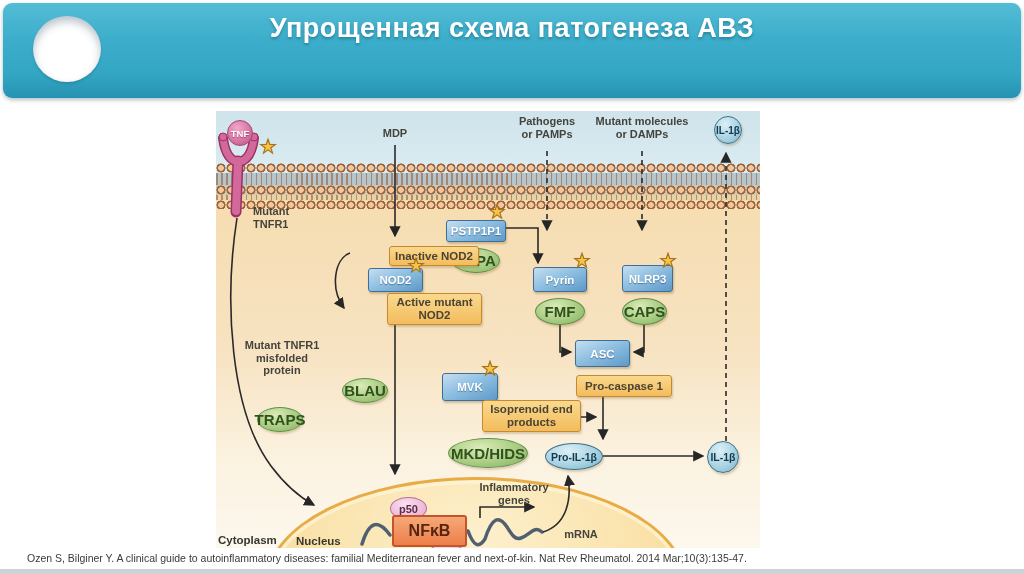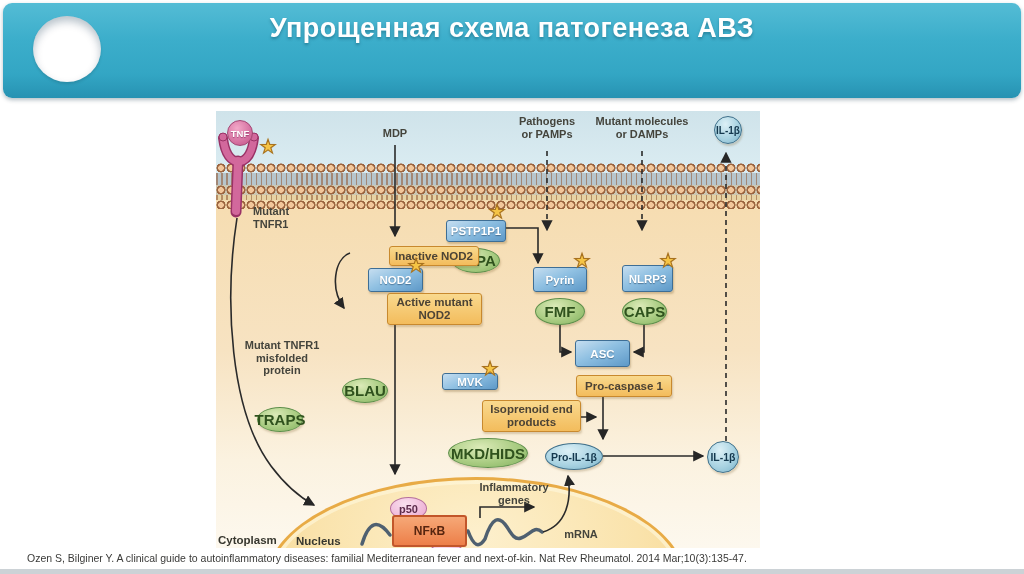--- a/index.html
+++ b/index.html
@@ -48,21 +48,21 @@
            box-shadow:1px 2px 2px rgba(120,90,40,.25);margin-left:39px;}
   .greenoval{border:1.5px solid #5e8f4b;border-radius:50%;color:#2f521d;font-weight:700;font-size:15px;
            background:radial-gradient(ellipse at 40% 30%,#dcebb8 0%,#a9cc82 55%,#83b25f 100%);
            box-shadow:1px 2px 2px rgba(120,90,40,.25);}
   .blueoval{border:1.5px solid #40708a;color:#14384e;font-weight:700;
            background:radial-gradient(ellipse at 40% 28%,#dcf0f6 0%,#a9d3e2 55%,#79b2c8 100%);
            box-shadow:1px 2px 2px rgba(120,90,40,.25);}
   .circle{border-radius:50%;}
   .pinkoval{border:1.5px solid #b56f9d;border-radius:50%;color:#5c2c4c;font-weight:700;font-size:11px;
            background:radial-gradient(ellipse at 40% 30%,#f9e0ee 0%,#efb6d8 70%,#e8a2cc 100%);}
-  .nfkb{border:2px solid #c2562a;border-radius:3px;color:#57250f;font-weight:700;font-size:12px;
+  .nfkb{border:2px solid #c2562a;border-radius:3px;color:#57250f;font-weight:700;font-size:16px;
            background:linear-gradient(180deg,#f6a877 0%,#ed7f49 100%);}
   .tnf{border:1.5px solid #a34573;border-radius:50%;color:#fff;font-weight:700;font-size:9.5px;
            background:radial-gradient(circle at 38% 30%,#f2a8c8 0%,#d1699b 70%,#c25589 100%);
            text-shadow:0 1px 1px rgba(120,30,80,.6);}
   .dashedbox{position:absolute;border:1.6px dashed #3c3c3c;background:rgba(255,255,255,.22);}
 
   .lbl{position:absolute;color:#44443c;font-weight:600;font-size:11px;line-height:12.5px;text-align:center;}
   .lbl.bold{font-weight:700;font-size:11.5px;color:#37372f;}
   .lbl.left{text-align:left;}
   .star{position:absolute;font-family:"DejaVu Sans",sans-serif;font-size:19px;line-height:19px;color:#f5c445;
@@ -162,21 +162,21 @@
     <div class="node orangebox" style="left:132px;top:182px;width:95px;height:32px;">
       <span><span>Active mutant</span><br><span>NOD2</span></span>
     </div>
 
     <div class="node bluebox" style="left:317px;top:156px;width:54px;height:25px;">Pyrin</div>
     <div class="node bluebox" style="left:406px;top:154px;width:51px;height:27px;">NLRP3</div>
     <div class="node greenoval" style="left:319px;top:187px;width:50px;height:27px;">FMF</div>
     <div class="node greenoval" style="left:406px;top:187px;width:45px;height:27px;">CAPS</div>
     <div class="node bluebox" style="left:359px;top:229px;width:55px;height:27px;">ASC</div>
 
-    <div class="node bluebox" style="left:226px;top:262px;width:56px;height:17px;">MVK</div>
+    <div class="node bluebox" style="left:226px;top:262px;width:56px;height:28px;">MVK</div>
     <div class="node orangebox" style="left:227px;top:289px;width:99px;height:32px;">
       <span><span>Isoprenoid end</span><br><span>products</span></span>
     </div>
     <div class="node greenoval" style="left:232px;top:327px;width:80px;height:30px;">MKD/HIDS</div>
 
     <div class="node orangebox" style="left:321px;top:264px;width:96px;height:22px;">Pro-caspase 1</div>
     <div class="node blueoval" style="left:329px;top:332px;width:58px;height:27px;font-size:10.5px;border-radius:50%;">Pro-IL-1β</div>
 
     <div class="node greenoval" style="left:126px;top:267px;width:46px;height:25px;">BLAU</div>
     <div class="node greenoval" style="left:41px;top:296px;width:46px;height:25px;">TRAPS</div>

